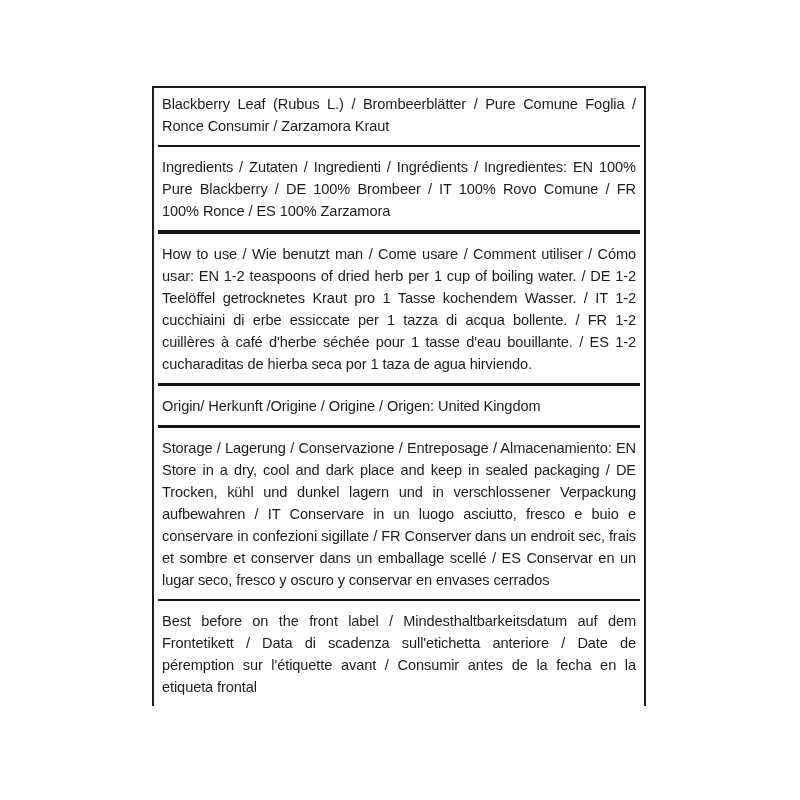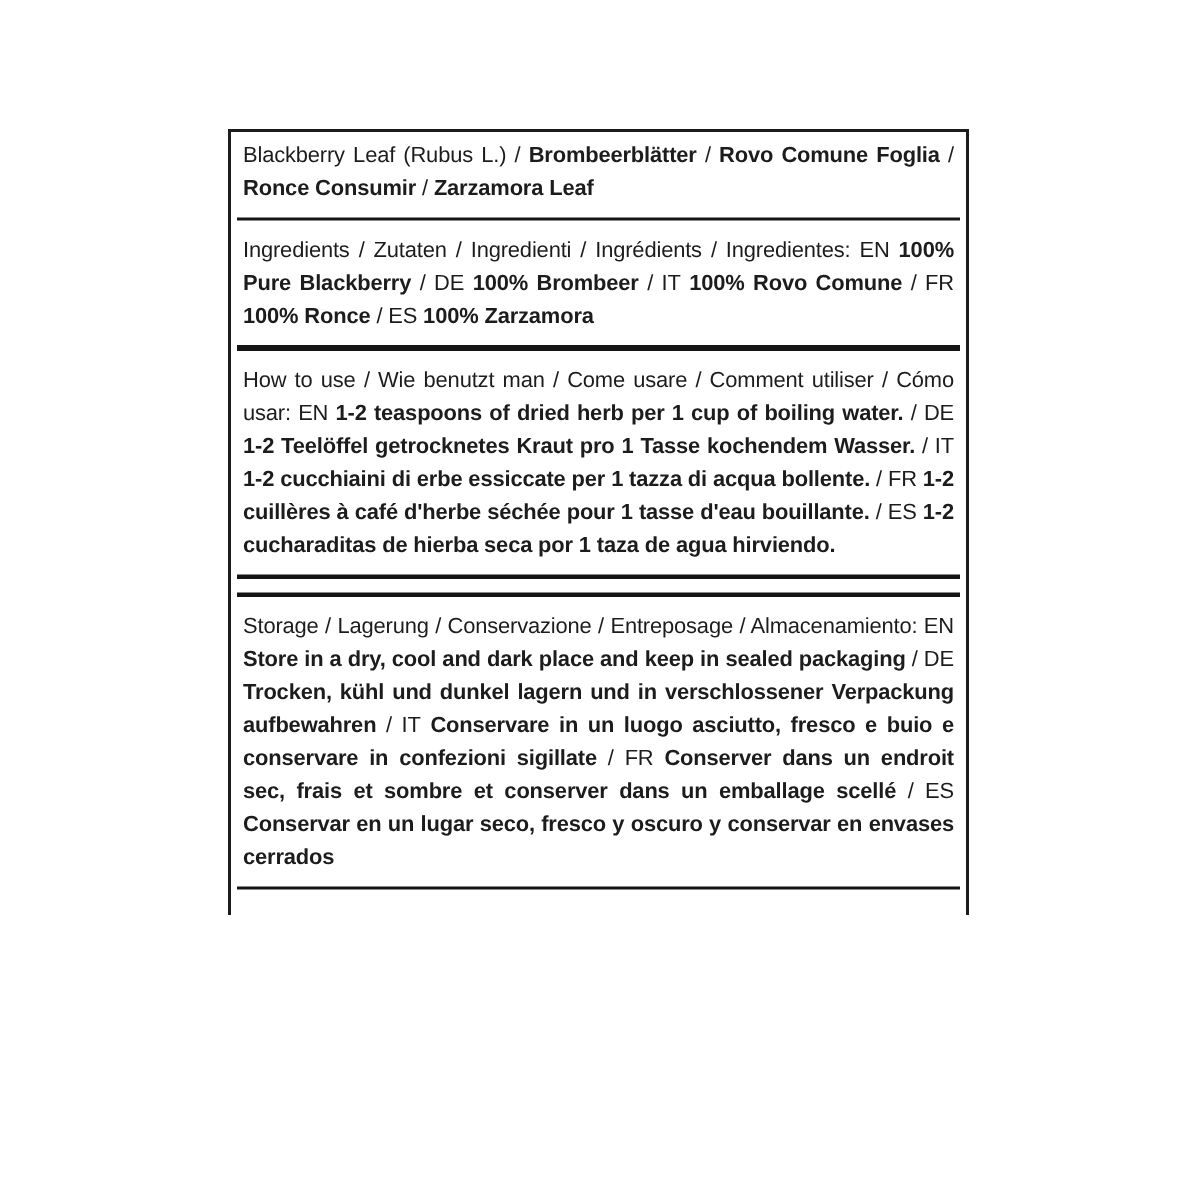--- a/index.html
+++ b/index.html
@@ -22,57 +22,63 @@
     
     padding:5px 8px 4px 8px;
     color:#1c1c1c;
     font-size:14.6px;
     letter-spacing:-0.1px;
     line-height:22px;
     text-align:justify;
   }
   .para{margin:0;}
   .b{font-weight:400;}
-  .r{font-weight:700;}
+  .r{font-weight:400;}
   .sep{
     height:0;
     border-top:2px solid #151515;
     margin:8px -4px 9px -4px;
   }
   .sep.t3{border-top-width:3px;}
   .sep.t4{border-top-width:4px;}
   .gap{height:4px;}
 </style>
 </head>
 <body>
 
 <div class="label-box">
 
   <section>
-    <p class="para"><span class="b">Blackberry Leaf (Rubus L.) /</span><span class="r"> Brombeerblätter </span><span class="b">/</span><span class="r"> Rovo Comune Foglia </span><span class="b">/</span><span class="r"> Ronce Consumir </span><span class="b">/</span><span class="r"> Zarzamora Leaf</span></p>
+    <p class="para"><span class="b">Blackberry Leaf (Rubus L.) /</span><span class="r"> Brombeerblätter </span><span class="b">/</span><span class="r"> Pure Comune Foglia </span><span class="b">/</span><span class="r"> Ronce Consumir </span><span class="b">/</span><span class="r"> Zarzamora Kraut</span></p>
   </section>
 
   <div class="sep"></div>
 
   <section>
     <p class="para"><span class="b">Ingredients / Zutaten / Ingredienti / Ingrédients / Ingredientes: EN</span><span class="r"> 100% Pure Blackberry </span><span class="b">/ DE</span><span class="r"> 100% Brombeer </span><span class="b">/ IT</span><span class="r"> 100% Rovo Comune </span><span class="b">/ FR</span><span class="r"> 100% Ronce </span><span class="b">/ ES</span><span class="r"> 100% Zarzamora</span></p>
   </section>
 
   <div class="sep t4"></div>
 
   <section>
     <p class="para"><span class="b">How to use / Wie benutzt man / Come usare / Comment utiliser / Cómo usar: EN</span><span class="r"> 1-2 teaspoons of dried herb per 1 cup of boiling water. </span><span class="b">/ DE</span><span class="r"> 1-2 Teelöffel getrocknetes Kraut pro 1 Tasse kochendem Wasser. </span><span class="b">/ IT</span><span class="r"> 1-2 cucchiaini di erbe essiccate per 1 tazza di acqua bollente. </span><span class="b">/ FR</span><span class="r"> 1-2 cuillères à café d'herbe séchée pour 1 tasse d'eau bouillante. </span><span class="b">/ ES</span><span class="r"> 1-2 cucharaditas de hierba seca por 1 taza de agua hirviendo.</span></p>
   </section>
 
   <div class="sep t3"></div>
 
+  <section>
+    <p class="para"><span class="b">Origin/ Herkunft /Origine / Origine / Origen:</span><span class="r"> United Kingdom</span></p>
+  </section>
 
   <div class="sep t3"></div>
 
   <section>
     <p class="para"><span class="b">Storage / Lagerung / Conservazione / Entreposage / Almacenamiento: EN</span><span class="r"> Store in a dry, cool and dark place and keep in sealed packaging </span><span class="b">/ DE</span><span class="r"> Trocken, kühl und dunkel lagern und in verschlossener Verpackung aufbewahren </span><span class="b">/ IT</span><span class="r"> Conservare in un luogo asciutto, fresco e buio e conservare in confezioni sigillate </span><span class="b">/ FR</span><span class="r"> Conserver dans un endroit sec, frais et sombre et conserver dans un emballage scellé </span><span class="b">/ ES</span><span class="r"> Conservar en un lugar seco, fresco y oscuro y conservar en envases cerrados</span></p>
   </section>
 
   <div class="sep"></div>
 
+  <section>
+    <p class="para"><span class="b">Best before on the front label / Mindesthaltbarkeitsdatum auf dem Frontetikett / Data di scadenza sull'etichetta anteriore / Date de péremption sur l'étiquette avant / Consumir antes de la fecha en la etiqueta frontal</span></p>
+  </section>
 
   <div class="gap"></div>
 </div>
 
 </body></html>

